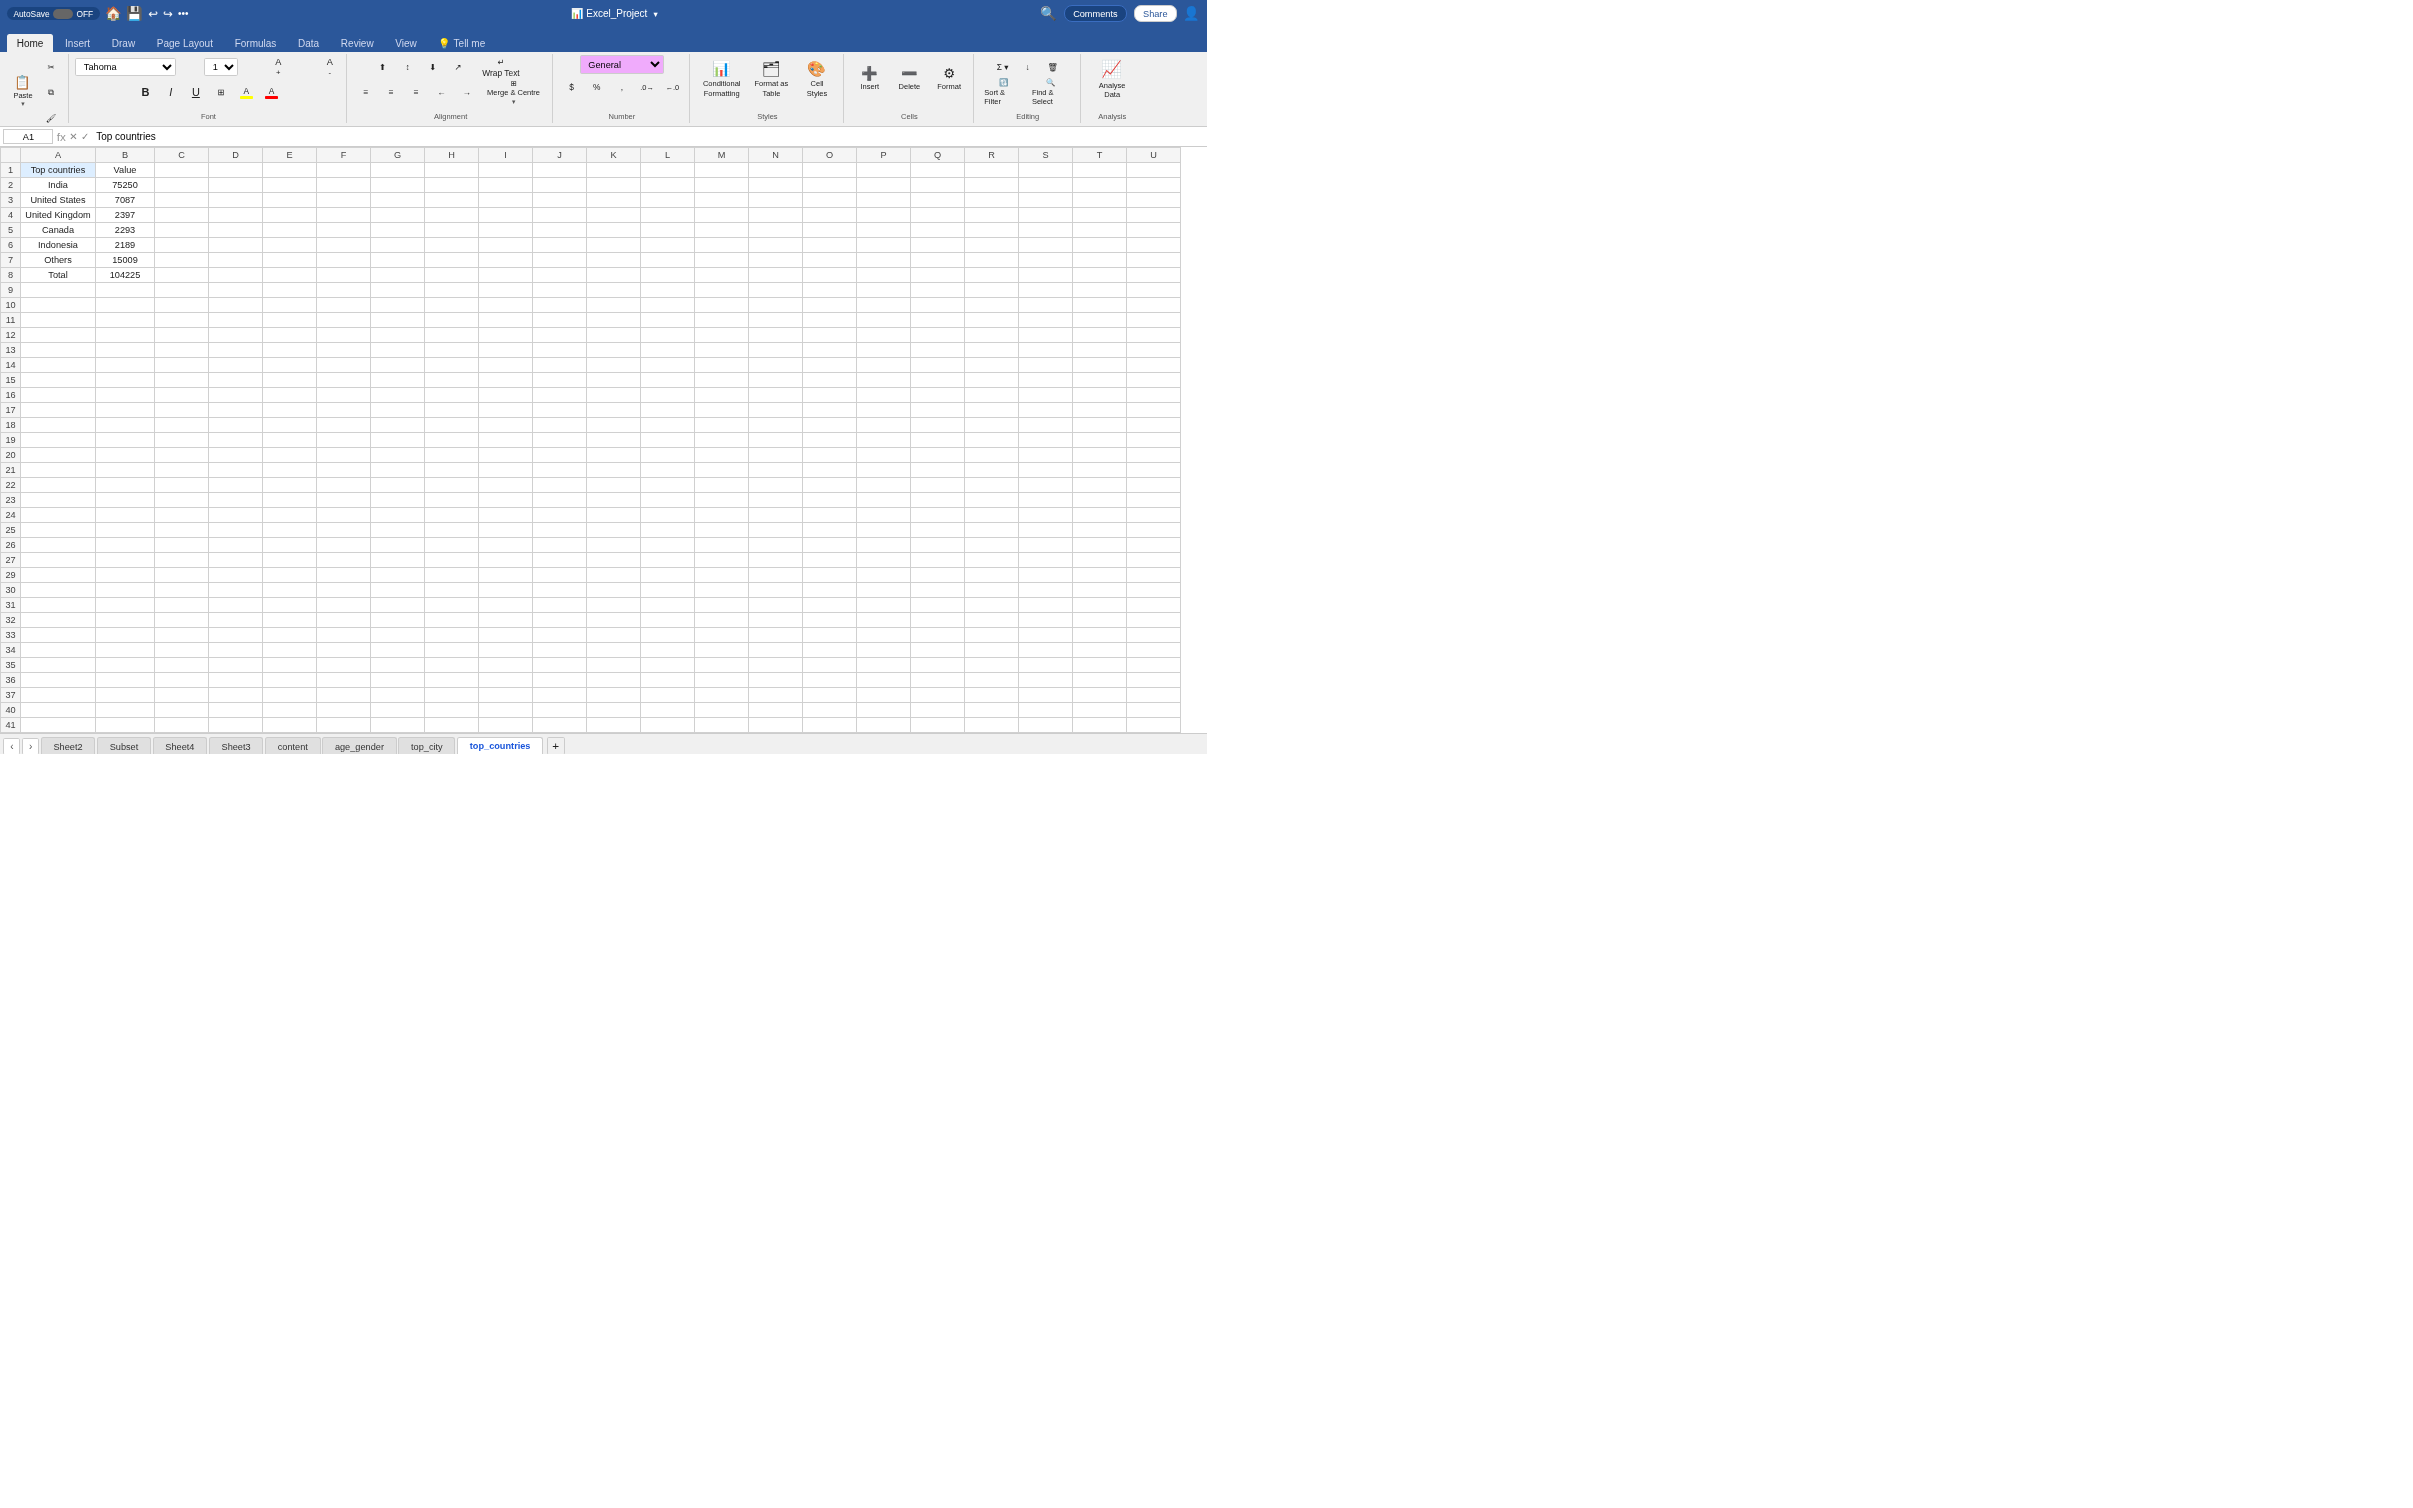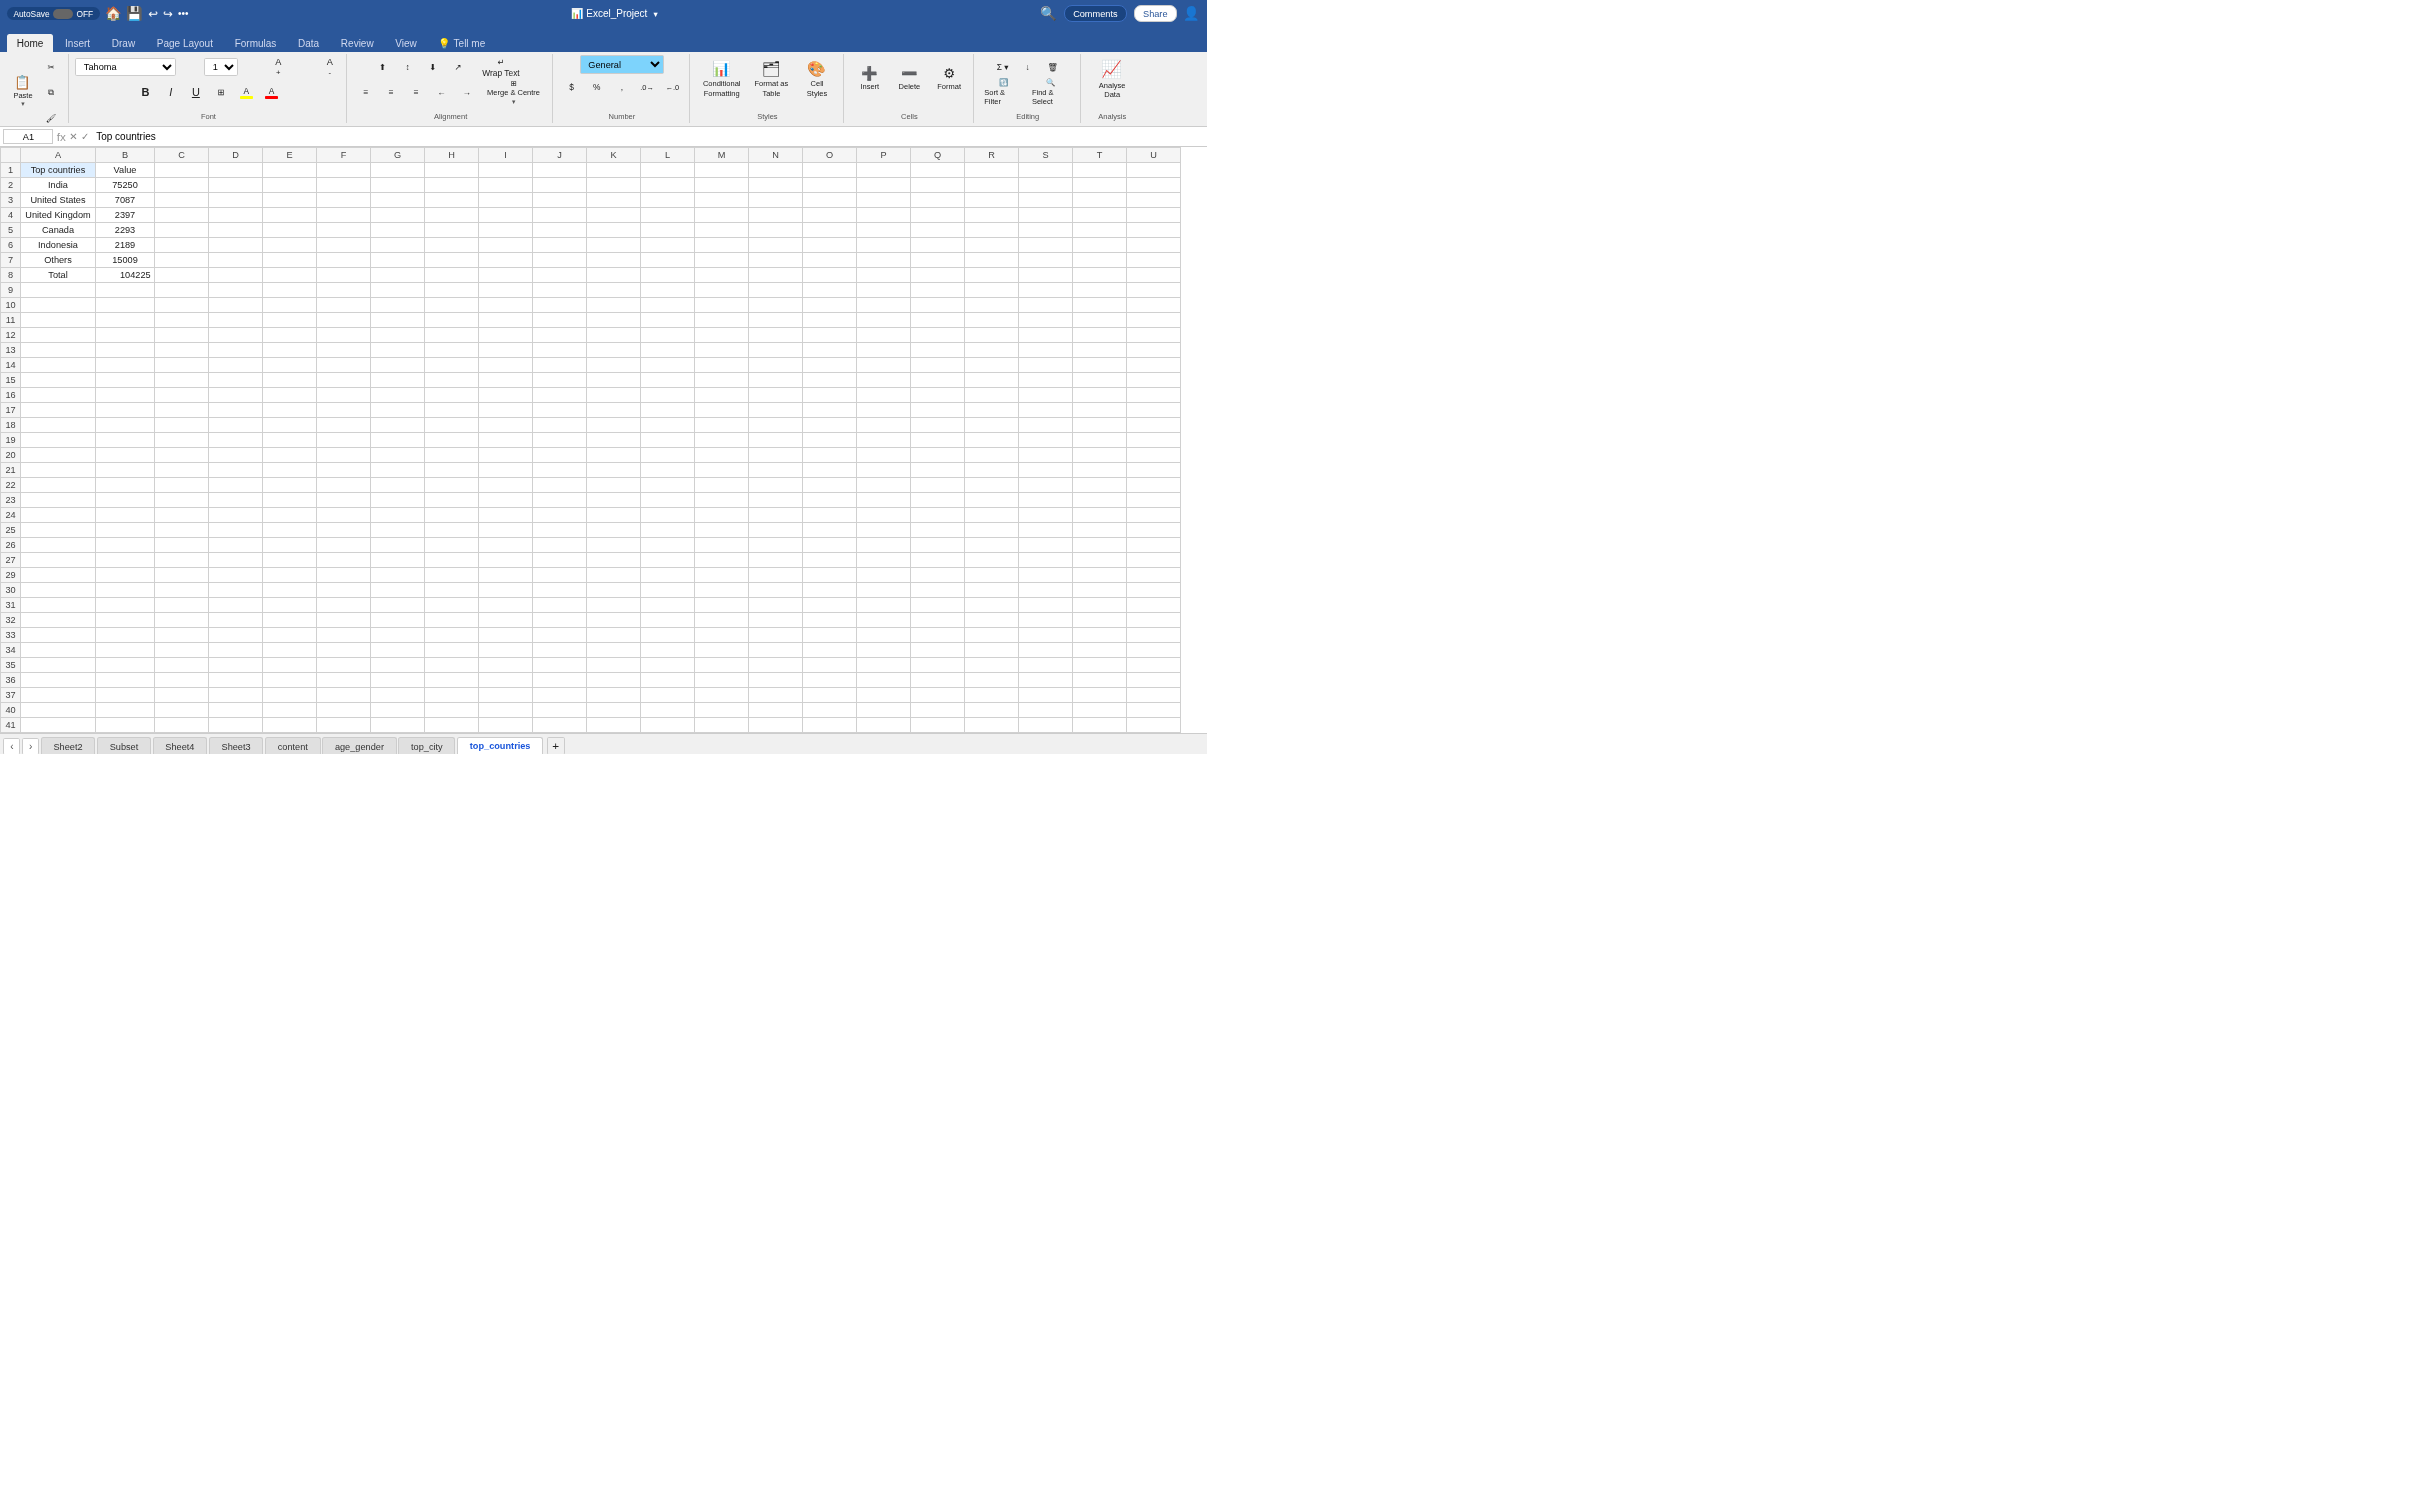--- a/index.html
+++ b/index.html
@@ -111,21 +111,21 @@
       border: 0.8px solid #ccc;
       background: white;
       padding: 1.7px 3.4px;
       font-size: 9.2px;
       height: 18.4px;
       width: 34px;
       border-radius: 1.7px;
     }
     .format-select {
       border: 0.8px solid #ccc;
-      background: #7dd3fc;
+      background: #f0abfc;
       padding: 1.7px 3.4px;
       font-size: 9.2px;
       height: 18.4px;
       width: 84px;
       border-radius: 1.7px;
     }
 
     
     .formula-bar {
       display: flex;
@@ -680,21 +680,21 @@
             <td></td>
             <td></td>
             <td></td>
             <td></td>
             <td></td>
             <td></td>
           </tr>
           <tr>
             <th class="row-header">8</th>
             <td style="text-align: center;">Total</td>
-            <td style="text-align: right;">104225</td>
+            <td style="text-align: center;">104225</td>
             <td></td>
             <td></td>
             <td></td>
             <td></td>
             <td></td>
             <td></td>
             <td></td>
             <td></td>
             <td></td>
             <td></td>

